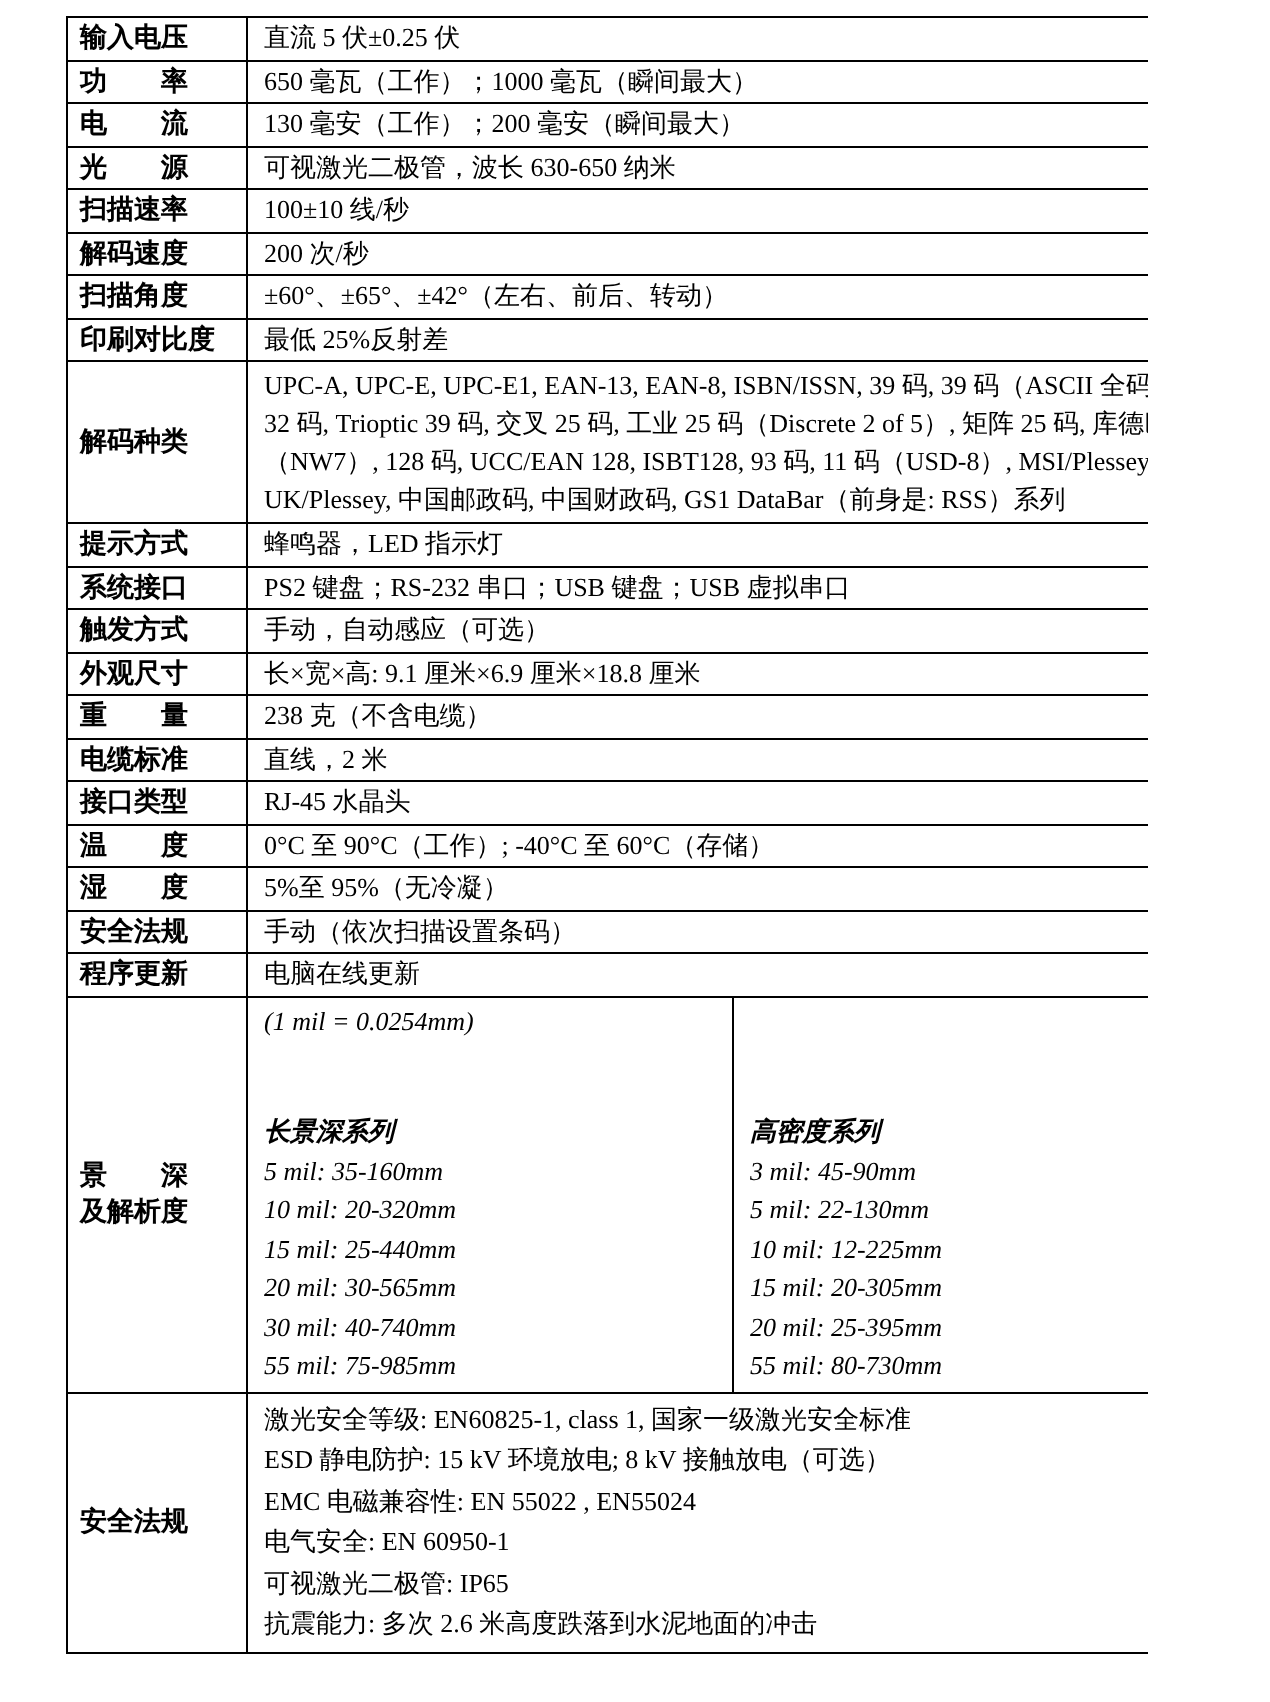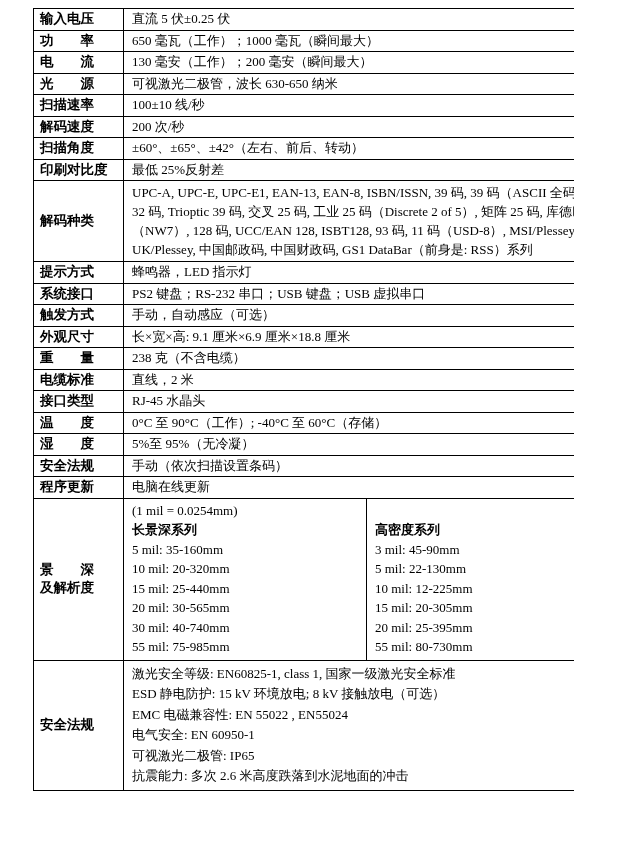--- a/index.html
+++ b/index.html
@@ -37,32 +37,32 @@
   td.value-cell {
     font-size: 13px;
     padding: 1px 4px 1px 8px;
     line-height: 18.5px;
     margin-top: 40px;
   }
   tr.simple td { height: 21px; }
   td.multiline { line-height: 19px; padding-top: 2px; padding-bottom: 2px; }
   
   td.depth-cell { padding: 0; }
-  .depth-wrap { display: flex; width: 100%; }
+  .depth-wrap { display: flex; width: 100%; font-style: italic; }
   .depth-col {
     padding: 2px 4px 3px 8px;
     font-size: 13px;
     line-height: 19.5px;
   }
   .depth-left {
     width: 243px;
     border-right: 1px solid #000000;
   }
   .depth-right { flex: 1; padding-top: 21.5px; }
-  .depth-title { font-weight: bold; }
+  .depth-title { font-weight: bold; margin-top: 36px; }
   .depth-note { }
   
   td.safety-cell { line-height: 20.5px; padding-top: 3px; padding-bottom: 3px; }
 </style>
 </head>
 <body>
 
 <div class="page">
   <table class="spec">
     <colgroup>

